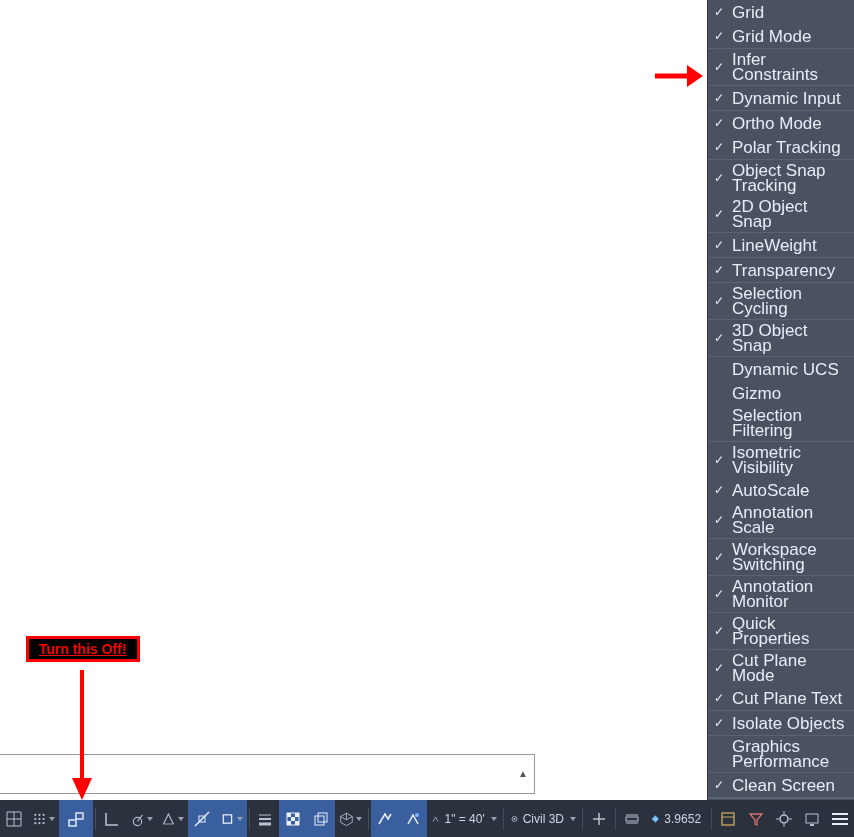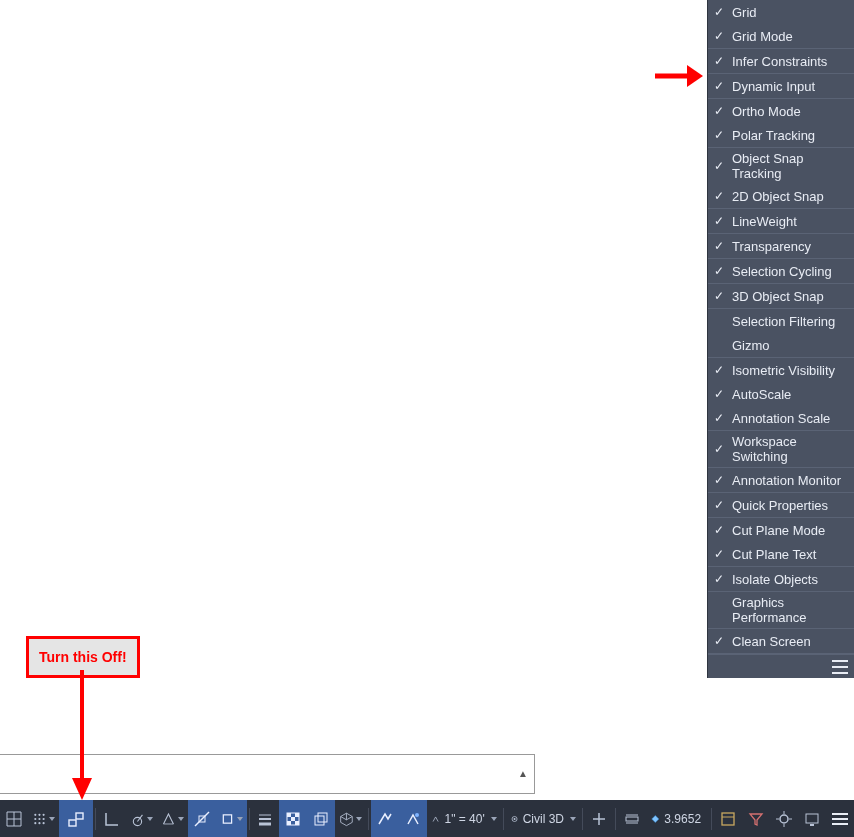--- a/index.html
+++ b/index.html
@@ -34,21 +34,21 @@
     cursor: pointer;
   }
   .ctx-chk {
     width: 14px; height: 14px;
     margin-right: 6px;
     display: flex; align-items: center; justify-content: center;
     font-size: 12px; line-height: 12px;
     color: #e8ecf4;
   }
   .ctx-chk.off { visibility: hidden; }
-  .ctx-label { flex: 1; font-size: 13px; line-height: 15px; }
+  .ctx-label { flex: 1; font-size: 17px; line-height: 15px; }
   .ctx-item.last-row {
     border-top: 1px solid #5a6375;
     display: flex;
     align-items: center;
     padding: 4px 6px;
   }
   .menu-lines-icon {
     width: 16px; height: 14px;
     display: flex; flex-direction: column; justify-content: space-between;
   }
@@ -58,22 +58,23 @@
   }
   
   .callout {
     position: absolute;
     top: 636px;
     left: 26px;
     border: 3px solid #ff0000;
     color: #ff0000;
     font-weight: bold;
     font-size: 14px;
-    padding: 10px 10px;
-    background: #e5e5e5;
+    padding: 2px 10px;
+    background: #000000;
+    text-decoration: underline;
   }
   .arrow-down {
     position: absolute;
     left: 70px;
     top: 670px;
     width: 24px;
     height: 130px;
     pointer-events: none;
   }
   .red-box {
@@ -248,25 +249,29 @@
     </div>
     <div class="ctx-group">
       <div class="ctx-item">
         <span class="ctx-chk">✓</span>
         <span class="ctx-label">3D Object Snap</span>
       </div>
     </div>
     <div class="ctx-group">
       <div class="ctx-item">
         <span class="ctx-chk off">✓</span>
-        <span class="ctx-label">Selection Filtering</span>
+        <span class="ctx-label">Dynamic UCS</span>
       </div>
       <div class="ctx-item">
         <span class="ctx-chk off">✓</span>
         <span class="ctx-label">Gizmo</span>
+      </div>
+      <div class="ctx-item">
+        <span class="ctx-chk off">✓</span>
+        <span class="ctx-label">Selection Filtering</span>
       </div>
     </div>
     <div class="ctx-group">
       <div class="ctx-item">
         <span class="ctx-chk">✓</span>
         <span class="ctx-label">Isometric Visibility</span>
       </div>
       <div class="ctx-item">
         <span class="ctx-chk">✓</span>
         <span class="ctx-label">AutoScale</span>

